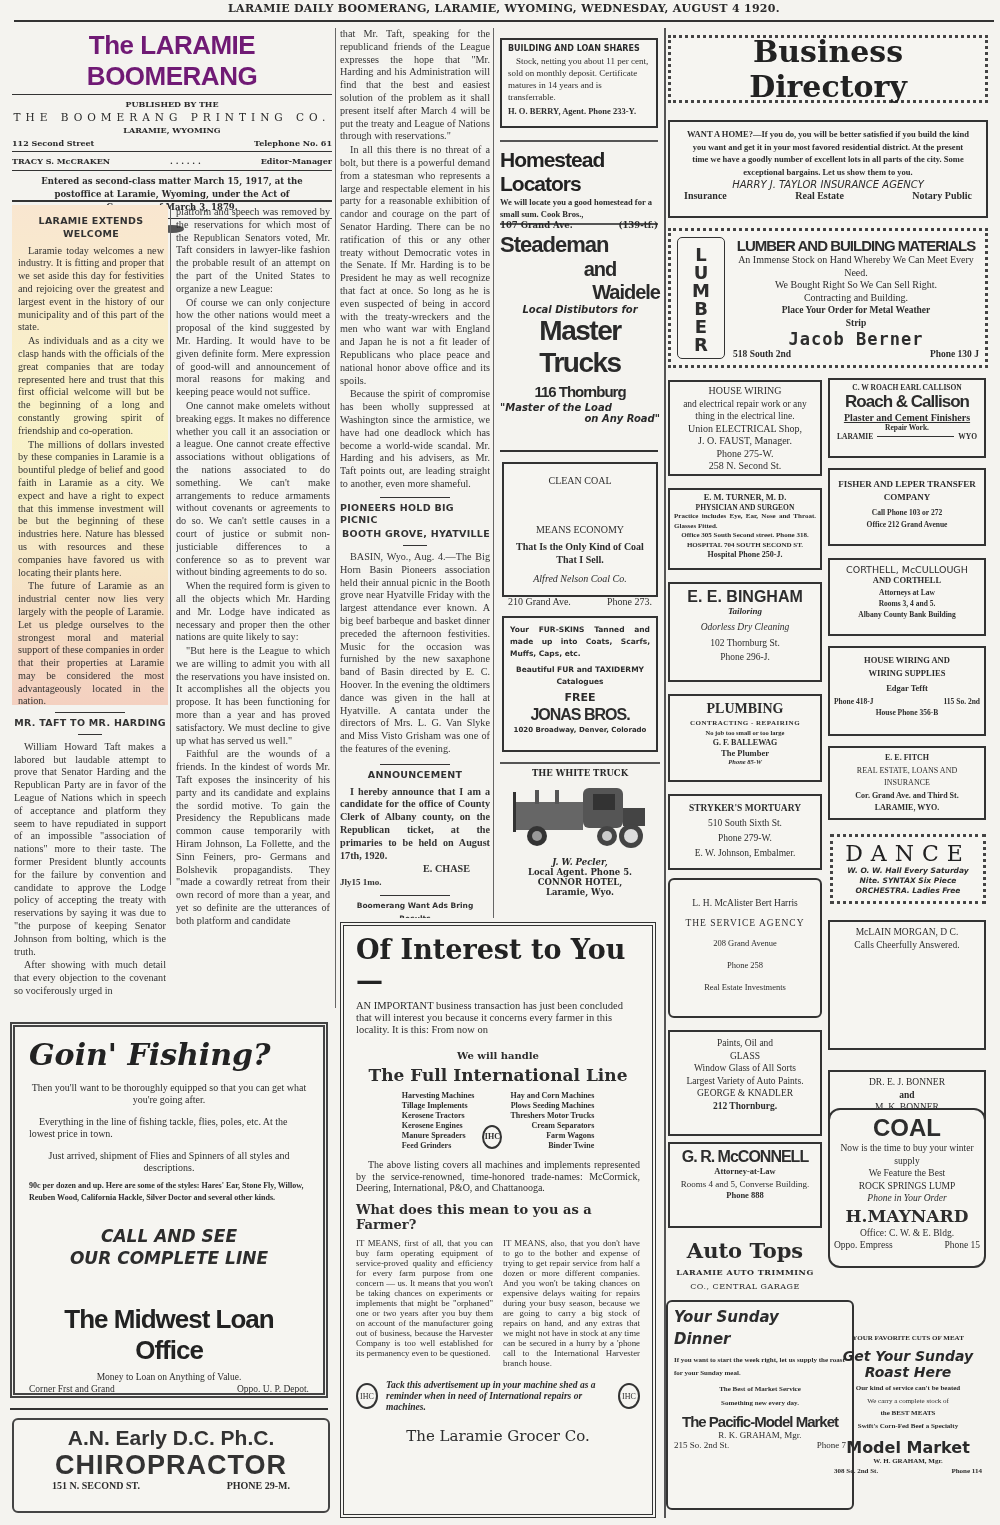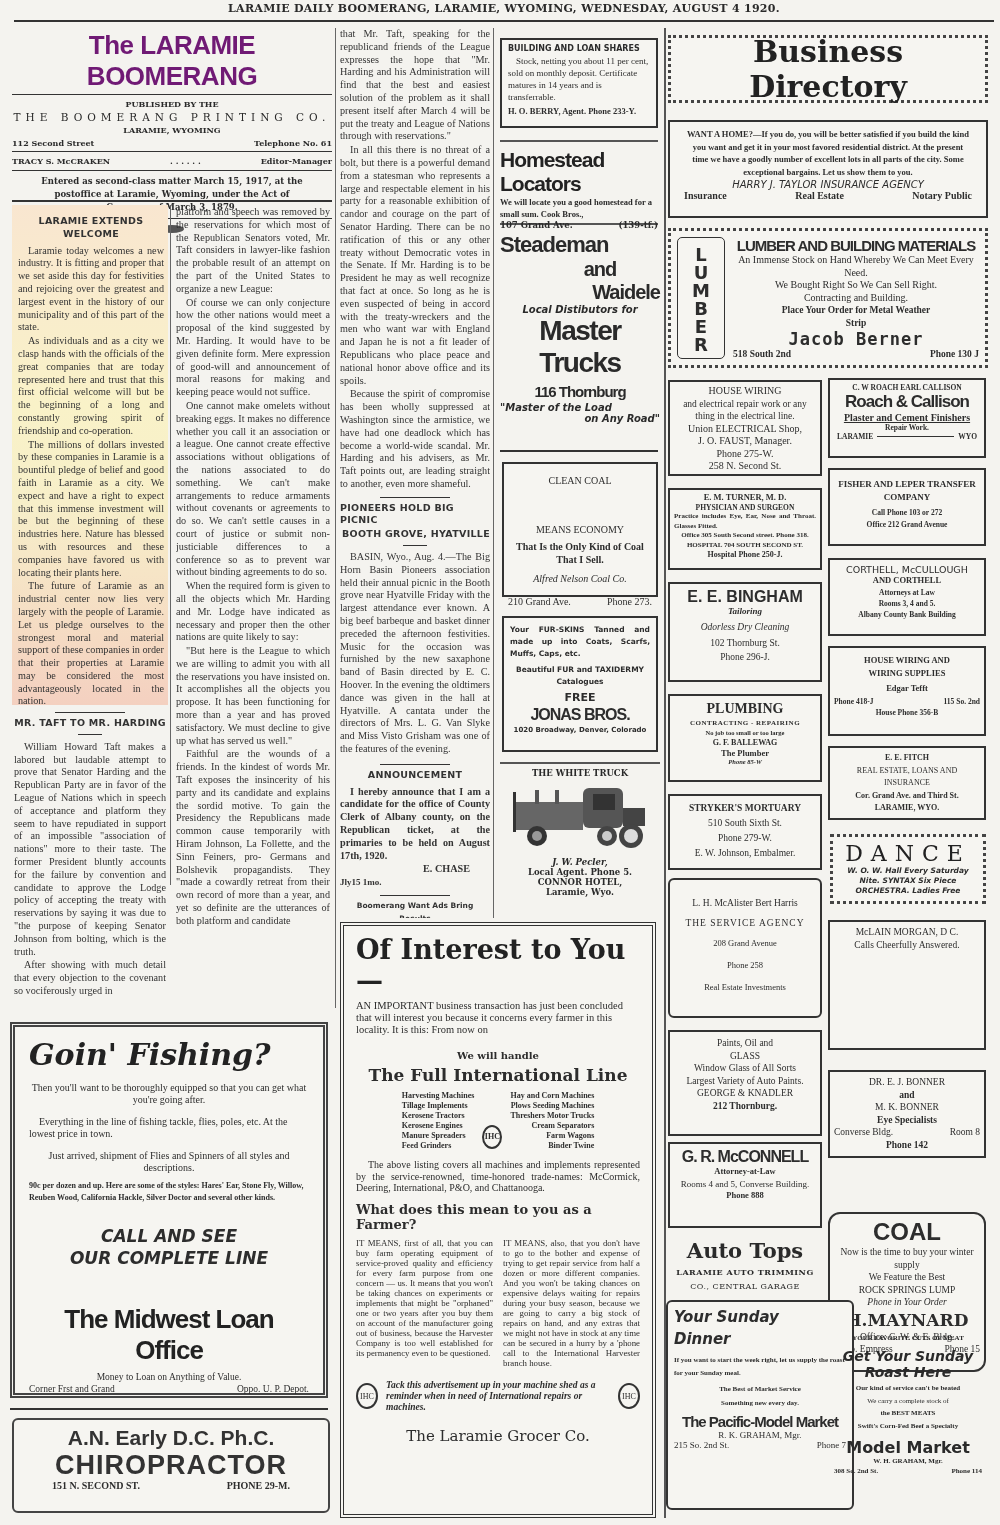--- a/index.html
+++ b/index.html
@@ -378,21 +378,21 @@
   </div>
   <div style="font-weight:bold;">Phone 142</div>
 </div>
 
 <div class="box" style="left:668px;top:1142px;width:154px;height:86px;padding:4px;">
   <div class="cond" style="font-size:16px;">G. R. McCONNELL</div>
   <div style="font-size:8.5px;font-weight:bold;">Attorney-at-Law</div>
   <div style="font-size:9px;line-height:12px;margin-top:2px;">Rooms 4 and 5, Converse Building.</div>
   <div style="font-size:8.5px;font-weight:bold;">Phone 888</div>
 </div>
-<div class="box" style="left:828px;top:1212px;width:158px;height:160px;border-radius:12px;padding:4px;font-size:9.5px;line-height:12.5px;">
+<div class="box" style="left:828px;top:1108px;width:158px;height:160px;border-radius:12px;padding:4px;font-size:9.5px;line-height:12.5px;">
   <div class="big" style="font-size:24px;line-height:28px;">COAL</div>
   <div>Now is the time to buy your winter supply</div>
   <div>We Feature the Best</div>
   <div>ROCK SPRINGS LUMP</div>
   <div style="font-style:italic;">Phone in Your Order</div>
   <div class="big" style="font-size:17px;line-height:22px;font-family:'DejaVu Serif',serif;">H.MAYNARD</div>
   <div>Office: C. W. &amp; E. Bldg.</div>
   <div class="row">
     <span>Oppo. Empress</span>
     <span>Phone 15</span>

